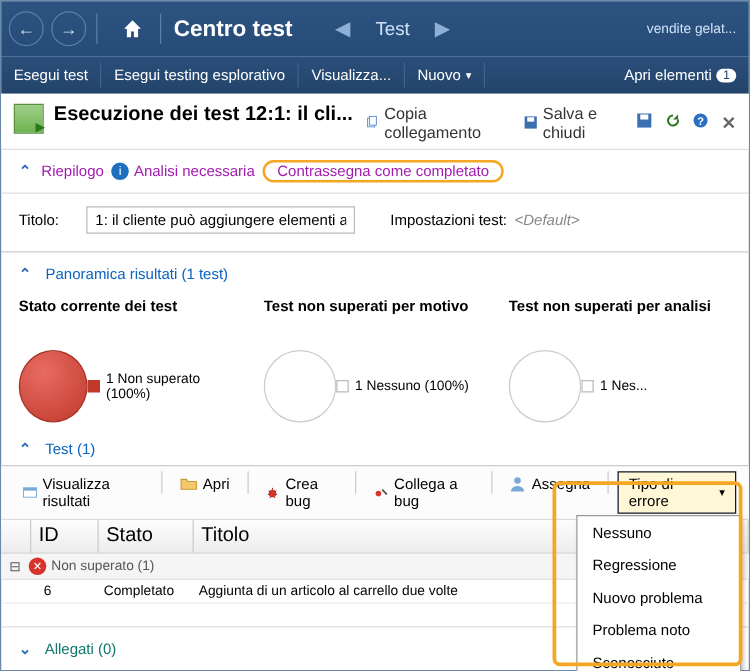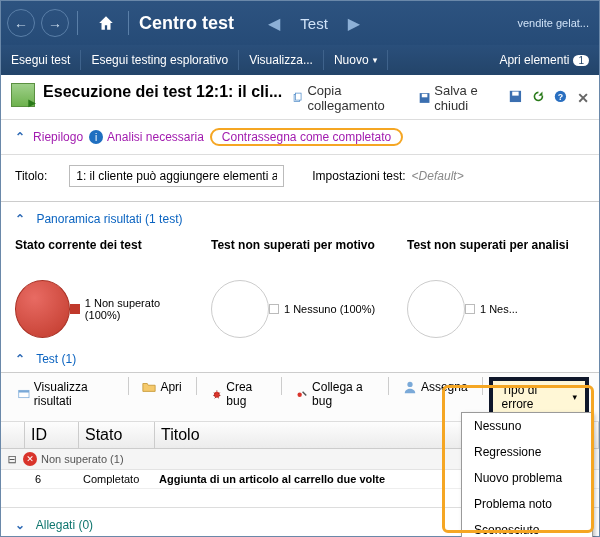--- a/index.html
+++ b/index.html
@@ -64,38 +64,38 @@
   .sw { width:10px; height:10px; display:inline-block; }
   .sw.red { background:#c0392b; }
   .sw.nobox { border:1px solid #bbb; background:#fff; }
   .legend.trunc { max-width:60px; white-space:nowrap; overflow:hidden; text-overflow:ellipsis; }
 
   
   .tstoolbar { display:flex; align-items:flex-start; padding: 4px 10px; border-top:1px solid #ccc; border-bottom:1px solid #ddd; background:#fcfcfc; gap:4px; position:relative; }
   .tbtn { display:flex; align-items:center; gap:4px; padding:2px 6px; font-size:12px; border:1px solid transparent; }
   .tsep { width:1px; height:18px; background:#ccc; margin:0 3px; }
   .tbtn svg { width:14px; height:14px; }
-  .errbtn { background:#fff7d6; border:4px solid #0f172a; padding:2px 8px; }
+  .errbtn { background:#fff7d6; border:1px solid #0f172a; padding:2px 8px; }
   .errbtn::after { content:"▾"; margin-left:10px; font-size:9px; }
 
   
   .gridhdr { display:flex; background:linear-gradient(#fdfdfd,#ececec); border-bottom:1px solid #ccc; font-size:16px; }
   .gridhdr .cell { padding:4px 6px; border-right:1px solid #ccc; }
   .gridhdr .c0 { width:24px; }
   .gridhdr .c1 { width:54px; }
   .gridhdr .c2 { width:76px; }
   .gridhdr .c3 { flex:1; }
   .grouprow { display:flex; align-items:center; background:#f5f5f5; border-bottom:1px solid #e3e3e3; padding:3px 4px; font-size:11px; color:#555; }
   .grouprow .exicon { width:14px; text-align:center; color:#555; }
   .grouprow .failicon { width:14px; height:14px; border-radius:50%; background:#d9342b; color:#fff; display:flex; align-items:center; justify-content:center; font-size:9px; margin:0 4px; }
   .datarow { display:flex; font-size:11px; padding:3px 0; border-bottom:1px solid #eee; }
   .datarow .c0 { width:24px; }
   .datarow .c1 { width:54px; padding-left:10px; }
   .datarow .c2 { width:76px; padding-left:4px; }
-  .datarow .c3 { flex:1; padding-left:4px;font-weight:bold; }
+  .datarow .c3 { flex:1; padding-left:4px; }
 
   
   .hl { position:absolute; border:3px solid #f5a623; border-radius:6px; pointer-events:none; }
   .hl1 { left:441px; top:384px; width:152px; height:148px; }
 
   
   .ddmenu { position:absolute; left:460px; top:411px; width:132px; background:#fff; border:1px solid #9a9a9a; box-shadow:2px 2px 4px rgba(0,0,0,.25); }
   .ddmenu .mi { padding:6px 12px; font-size:12px; }
 
   .attrow { padding:10px 14px 4px; border-top:1px solid #ddd; margin-top:18px; }

